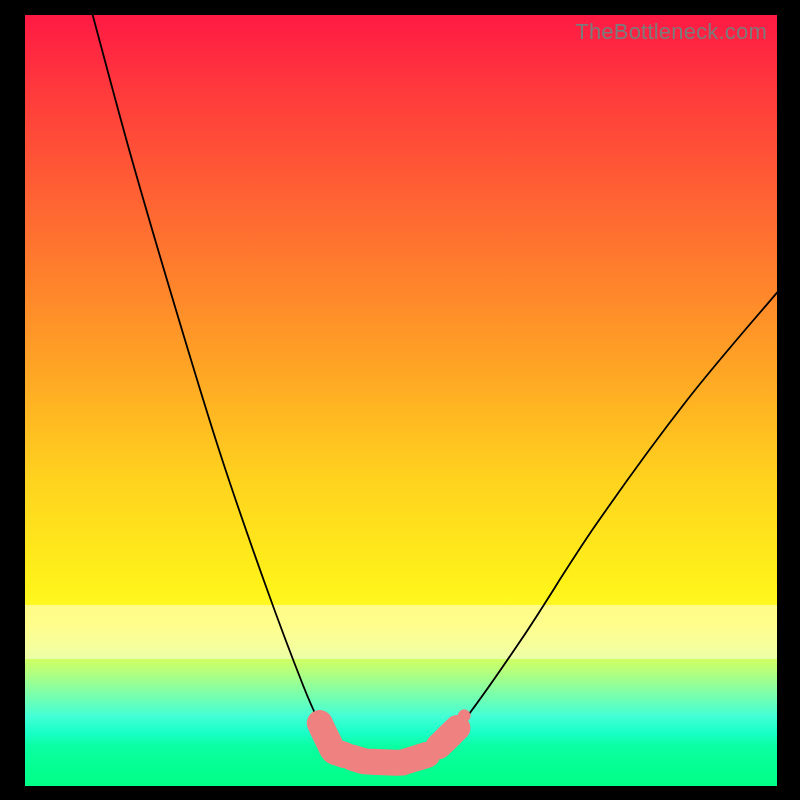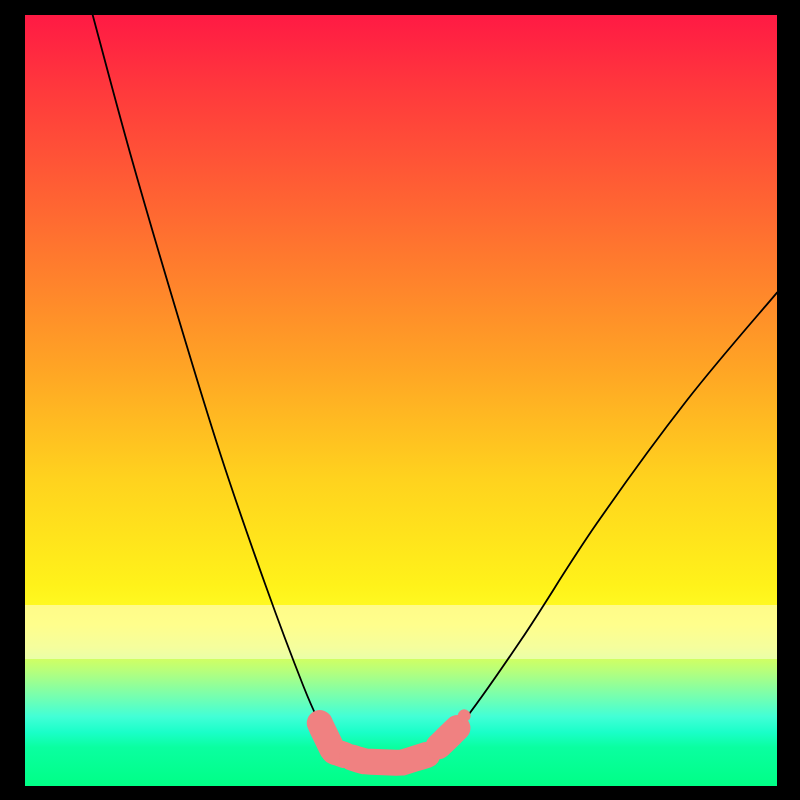--- a/index.html
+++ b/index.html
@@ -69,20 +69,21 @@
   .segments path, .segments circle {
     fill: #f08181;
     stroke: #f08181;
   }
 </style>
 </head>
 <body>
 
 <div class="frame">
   <div class="band"></div>
+  <div class="watermark">TheBottleneck.com</div>
   <svg class="plot" viewBox="0 0 752 771">
     <path id="curve-path" class="curve" d="M 67.67999999999999 0 C 74.448 24.980400000000014, 90.39040000000001 86.04360000000008, 105.28000000000002 138.7800000000001 C 120.16960000000002 191.5164000000001, 134.1568 238.85580000000004, 150.4 292.98 C 166.6432 347.1042, 179.2768 389.5092, 195.52 439.47 C 211.7632 489.43080000000003, 225.7504 528.906, 240.64000000000001 570.54 C 255.52960000000002 612.174, 268.088 645.0957, 278.24 670.77 C 288.392 696.4443, 291.6256 701.3787, 297.04 713.175 C 302.4544 724.9712999999999, 306.2896 732.1415999999999, 308.32 736.305 C 310.3504 740.4684, 302.9056 734.50086, 308.32 736.305 C 313.7344 738.1091399999999, 326.21760000000006 744.2463, 338.40000000000003 746.328 C 350.5824 748.4096999999999, 363.81759999999997 749.2578, 376 747.87 C 388.18240000000003 746.4822, 400.66560000000004 740.2833599999999, 406.08000000000004 738.6179999999999 C 411.49440000000004 736.95264, 400.66560000000004 743.8916399999999, 406.08000000000004 738.6179999999999 C 411.49440000000004 733.3443599999999, 419.91679999999997 729.8594400000001, 436.15999999999997 709.32 C 452.40319999999997 688.78056, 471.95520000000005 660.5928, 496.32000000000005 624.51 C 520.6848 588.4272, 541.7408 551.8818, 571.52 508.85999999999996 C 601.2991999999999 465.8382, 629.2736 427.134, 661.76 385.5 C 694.2464 343.866, 735.7568 296.9892, 752 277.56"></path>
     <g class="segments" id="segments">
         <path d="M 294.784 708.0864 L 296.852 712.75095 L 298.92 717.03 L 300.98800000000006 721.2705000000001 L 303.05600000000004 725.5110000000001 L 305.124 729.7515000000001 L 307.192 733.992 L 309.26 736.61821875 L 311.328 737.3072999999999 L 313.39599999999996 737.99638125 L 315.46400000000006 738.6854625 L 317.53200000000004 739.37454375 L 319.59999999999997 740.063625" fill="none" stroke="#f08181" stroke-width="26" stroke-linecap="round" stroke-linejoin="round"></path>
         <path d="M 327.12 742.569375 L 333.38666666666666 744.6575 L 339.6533333333333 746.3794 L 345.92 746.6364 L 352.1866666666667 746.8934 L 358.4533333333333 747.1504 L 364.71999999999997 747.4074 L 370.9866666666667 747.6644 L 377.2533333333333 747.4845 L 383.52 745.557 L 389.78666666666663 743.6295 L 396.0533333333333 741.702 L 402.32000000000005 739.7745" fill="none" stroke="#f08181" stroke-width="26" stroke-linecap="round" stroke-linejoin="round"></path>
         <path d="M 413.6 731.2935 L 415.1666666666667 729.7675624999999 L 416.73333333333335 728.241625 L 418.3 726.7156875000001 L 419.8666666666667 725.18975 L 421.43333333333334 723.6638125000001 L 423 722.137875 L 424.56666666666666 720.6119375 L 426.1333333333333 719.086 L 427.7 717.5600625 L 429.26666666666665 716.034125 L 430.8333333333333 714.5081875 L 432.4 712.98225" fill="none" stroke="#f08181" stroke-width="26" stroke-linecap="round" stroke-linejoin="round"></path>
         <circle cx="439.16799999999995" cy="700.8389999999999" r="6"></circle>
       </g>
   </svg>
 </div>

